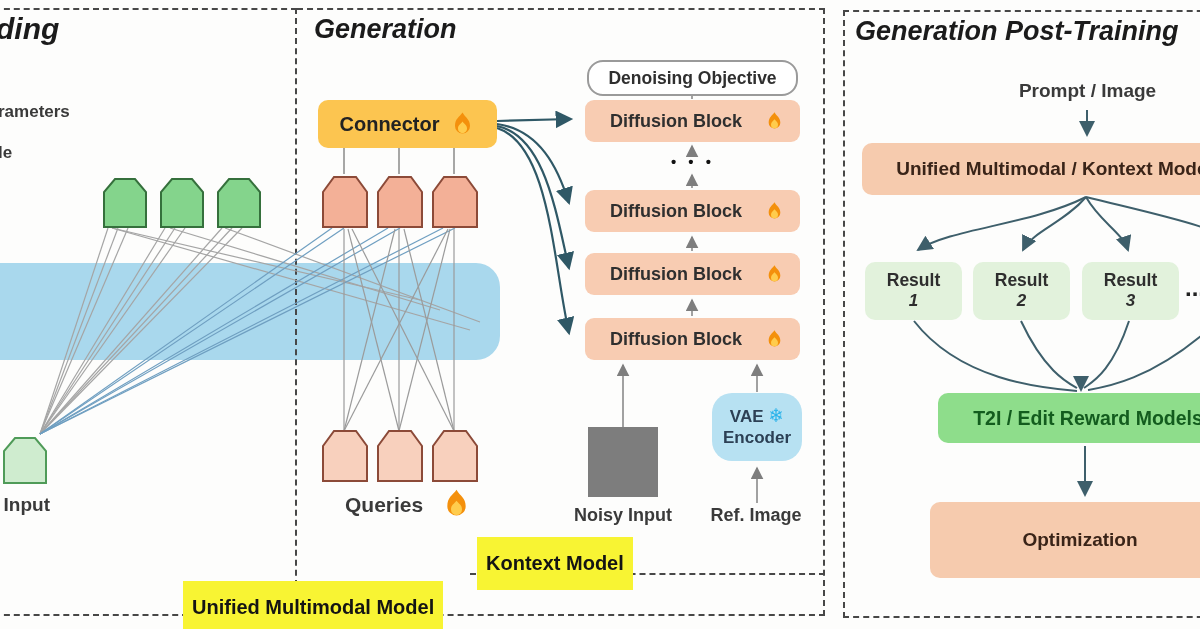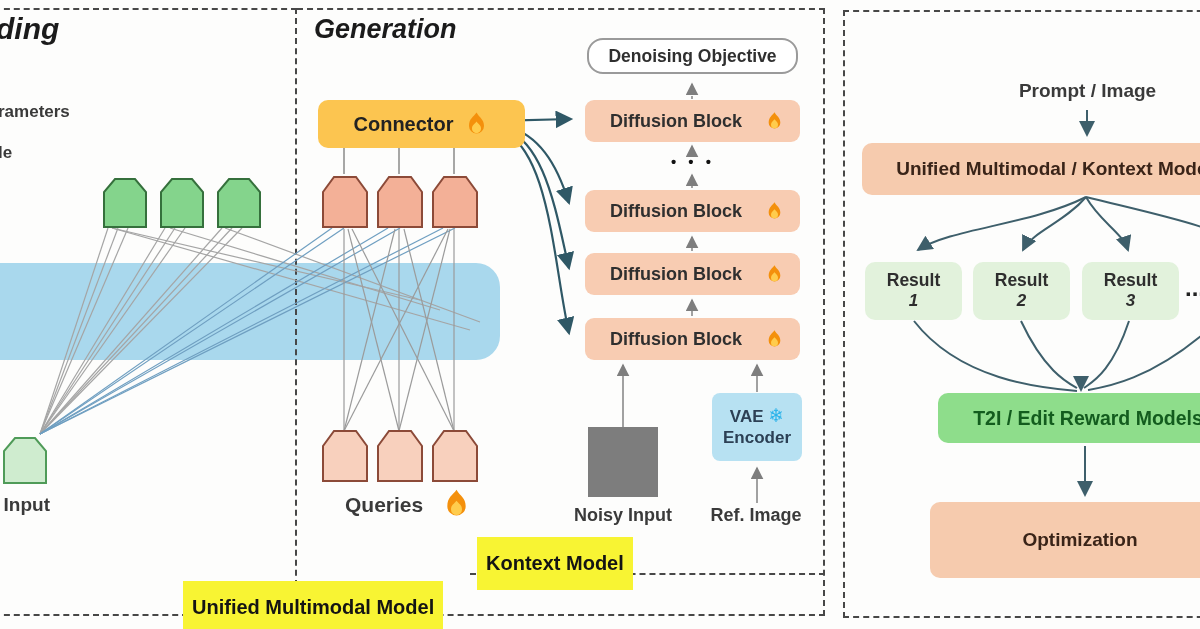--- a/index.html
+++ b/index.html
@@ -136,29 +136,29 @@
     </g>
   </svg>
 
   <div class="abs ptitle" style="left:-4px;top:12px;font-size:30px;">ding</div>
   <div class="abs lbl" style="left:-2px;top:102px;font-size:17px;">rameters</div>
   <div class="abs lbl" style="left:-2px;top:143px;font-size:17px;">le</div>
   <div class="abs lbl" style="left:-7px;top:494px;font-size:19px;">. Input</div>
 
   <div class="abs ptitle" style="left:314px;top:14px;">Generation</div>
 
-  <div class="abs box" style="left:318px;top:100px;width:207px;height:48px;background:#fcc550;border-radius:10px;gap:9px;">
+  <div class="abs box" style="left:318px;top:100px;width:179px;height:48px;background:#fcc550;border-radius:10px;gap:9px;">
     <span class="lbl" style="font-size:20px;color:#222;">Connector</span>
     <svg class="flame" width="27" height="27" viewBox="0 0 36 36">
       <path fill="#F4900C" d="M18 2c-4 6-10 8-10 18a10 10 0 0 0 20 0C28 11 22 9 18 2z"></path>
       <path fill="#FFCC4D" d="M18 14c-2.5 3.5-6 4.5-6 9.5a6 6 0 0 0 12 0c0-5-3.5-6-6-9.5z"></path>
     </svg>
   </div>
 
-  <div class="abs box" style="left:587px;top:38px;width:211px;height:36px;background:#fff;border:2px solid #9a9a9a;border-radius:16px;">
+  <div class="abs box" style="left:587px;top:60px;width:211px;height:36px;background:#fff;border:2px solid #9a9a9a;border-radius:16px;">
     <span class="lbl" style="font-size:17.5px;color:#2f2f2f;">Denoising Objective</span>
   </div>
 
   <div class="abs box salmon blockrow" style="left:585px;top:100px;width:215px;height:42px;">
     <span class="lbl" style="font-size:18px;color:#2f2f2f;">Diffusion Block</span>
     <svg class="flame" width="21" height="21" viewBox="0 0 36 36">
       <path fill="#F4900C" d="M18 2c-4 6-10 8-10 18a10 10 0 0 0 20 0C28 11 22 9 18 2z"></path>
       <path fill="#FFCC4D" d="M18 14c-2.5 3.5-6 4.5-6 9.5a6 6 0 0 0 12 0c0-5-3.5-6-6-9.5z"></path>
       </svg>
   </div>
@@ -181,40 +181,41 @@
     <span class="lbl" style="font-size:18px;color:#2f2f2f;">Diffusion Block</span>
     <svg class="flame" width="21" height="21" viewBox="0 0 36 36">
       <path fill="#F4900C" d="M18 2c-4 6-10 8-10 18a10 10 0 0 0 20 0C28 11 22 9 18 2z"></path>
       <path fill="#FFCC4D" d="M18 14c-2.5 3.5-6 4.5-6 9.5a6 6 0 0 0 12 0c0-5-3.5-6-6-9.5z"></path>
       </svg>
   </div>
 
   <div class="abs" style="left:588px;top:427px;width:70px;height:70px;background:#7d7d7d;z-index:20;"></div>
   <div class="abs lbl" style="left:560px;top:505px;width:126px;text-align:center;font-size:18px;">Noisy Input</div>
 
-  <div class="abs box vcenter" style="left:712px;top:393px;width:90px;height:68px;background:#b7e1f2;border-radius:8px;">
+  <div class="abs box vcenter" style="left:712px;top:393px;width:90px;height:68px;background:#b7e1f2;border-radius:20px;">
     <span style="font-weight:700;font-size:17px;color:#2c4055;white-space:nowrap;">
       <span>VAE</span>
       <span style="color:#2bb3ea;font-size:19px;">❄</span>
     </span>
     <span style="font-weight:700;font-size:17px;color:#2c4055;">Encoder</span>
   </div>
   <div class="abs lbl" style="left:700px;top:505px;width:112px;text-align:center;font-size:18px;">Ref. Image</div>
 
   <div class="abs box" style="left:345px;top:488px;gap:17px;z-index:30;">
     <span class="lbl" style="font-size:21px;">Queries</span>
     <svg class="flame" width="33" height="33" viewBox="0 0 36 36">
       <path fill="#F4900C" d="M18 2c-4 6-10 8-10 18a10 10 0 0 0 20 0C28 11 22 9 18 2z"></path>
       <path fill="#FFCC4D" d="M18 14c-2.5 3.5-6 4.5-6 9.5a6 6 0 0 0 12 0c0-5-3.5-6-6-9.5z"></path>
       </svg>
   </div>
 
   <div class="abs hl" style="left:477px;top:537px;">Kontext Model</div>
   <div class="abs hl" style="left:183px;top:581px;">Unified Multimodal Model</div>
 
+  <div class="abs ptitle" style="left:855px;top:16px;">Generation Post-Training</div>
 
   <div class="abs lbl" style="left:1005px;top:80px;width:165px;text-align:center;font-size:19px;">Prompt / Image</div>
 
   <div class="abs box salmon2" style="left:862px;top:143px;width:385px;height:52px;">
     <span class="lbl" style="font-size:19px;color:#3a2418;">Unified Multimodal / Kontext Model</span>
   </div>
 
   <div class="abs box vcenter" style="left:865px;top:262px;width:97px;height:58px;background:#e2f2dc;border-radius:10px;">
     <span class="lbl" style="font-size:17.5px;color:#2e2e2e;">Result</span>
     <span style="font-weight:700;font-style:italic;font-size:17px;color:#2e2e2e;">1</span>

